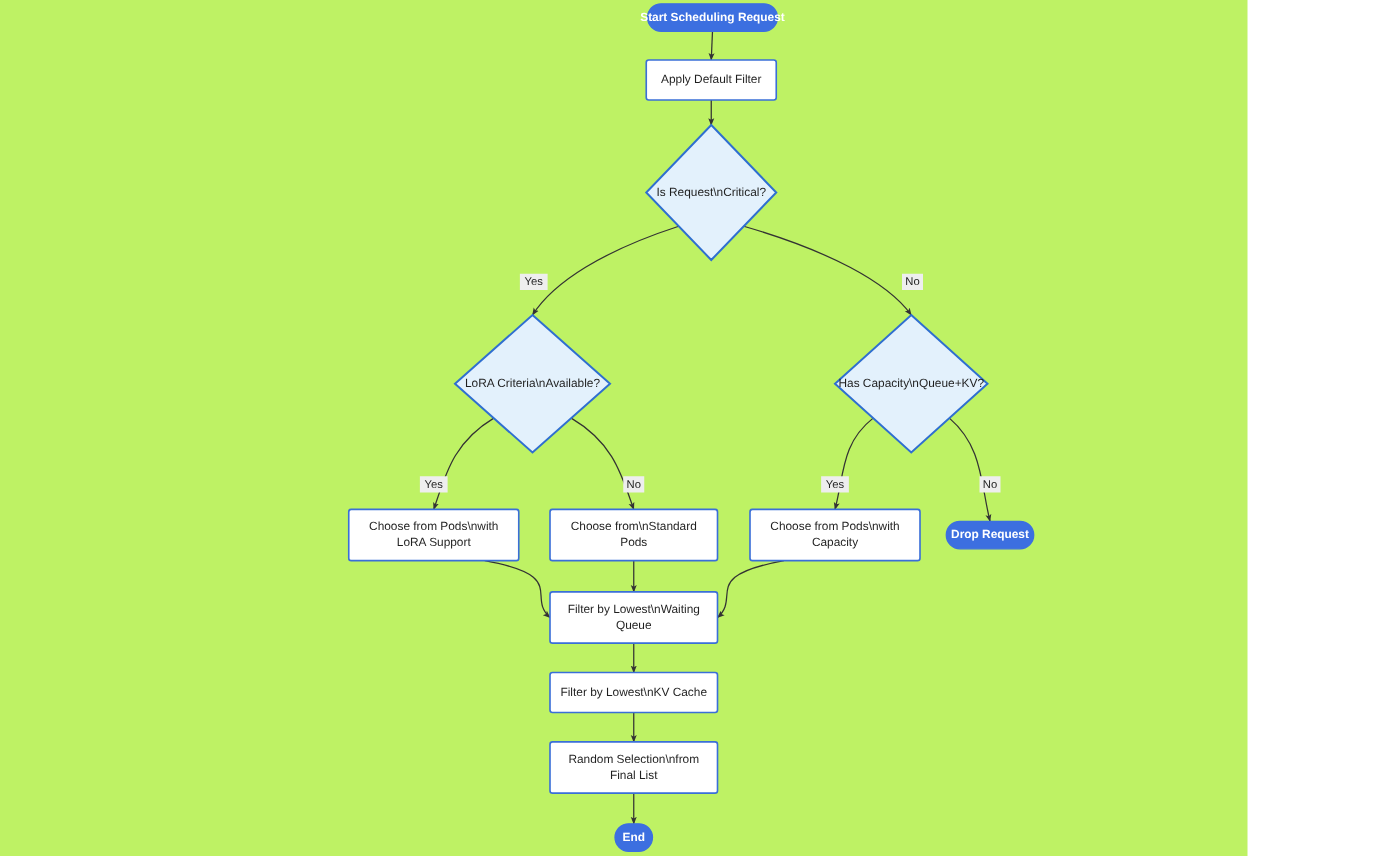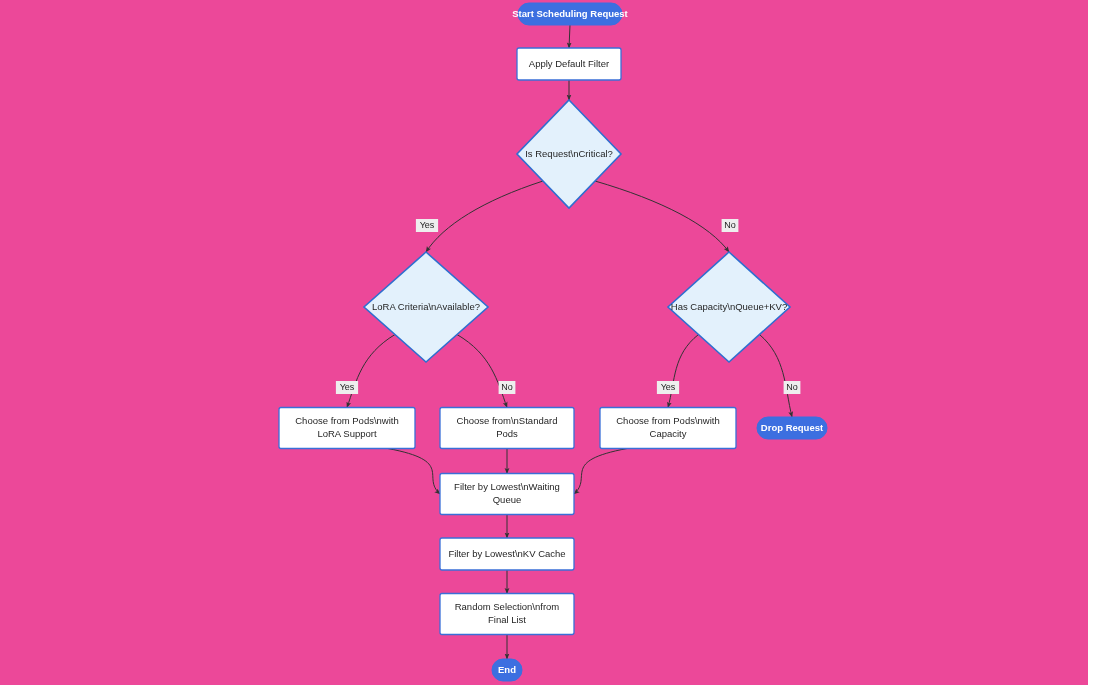--- a/index.html
+++ b/index.html
@@ -8,23 +8,23 @@
     background: #ffffff;
   }
   body {
     width: 1103px;
     height: 685px;
     overflow: hidden;
     font-family: "Liberation Sans", sans-serif;
   }
   #flowchart-root {
     position: relative;
-    width: 1088px;
+    width: 998px;
     height: 685px;
-    background: #ec4899;
+    background: #bef264;
   }
   svg#flow-svg {
     display: block;
     width: 1103px;
     height: 685px;
   }
   .edge-path {
     fill: none;
     stroke: #333333;
     stroke-width: 1;

